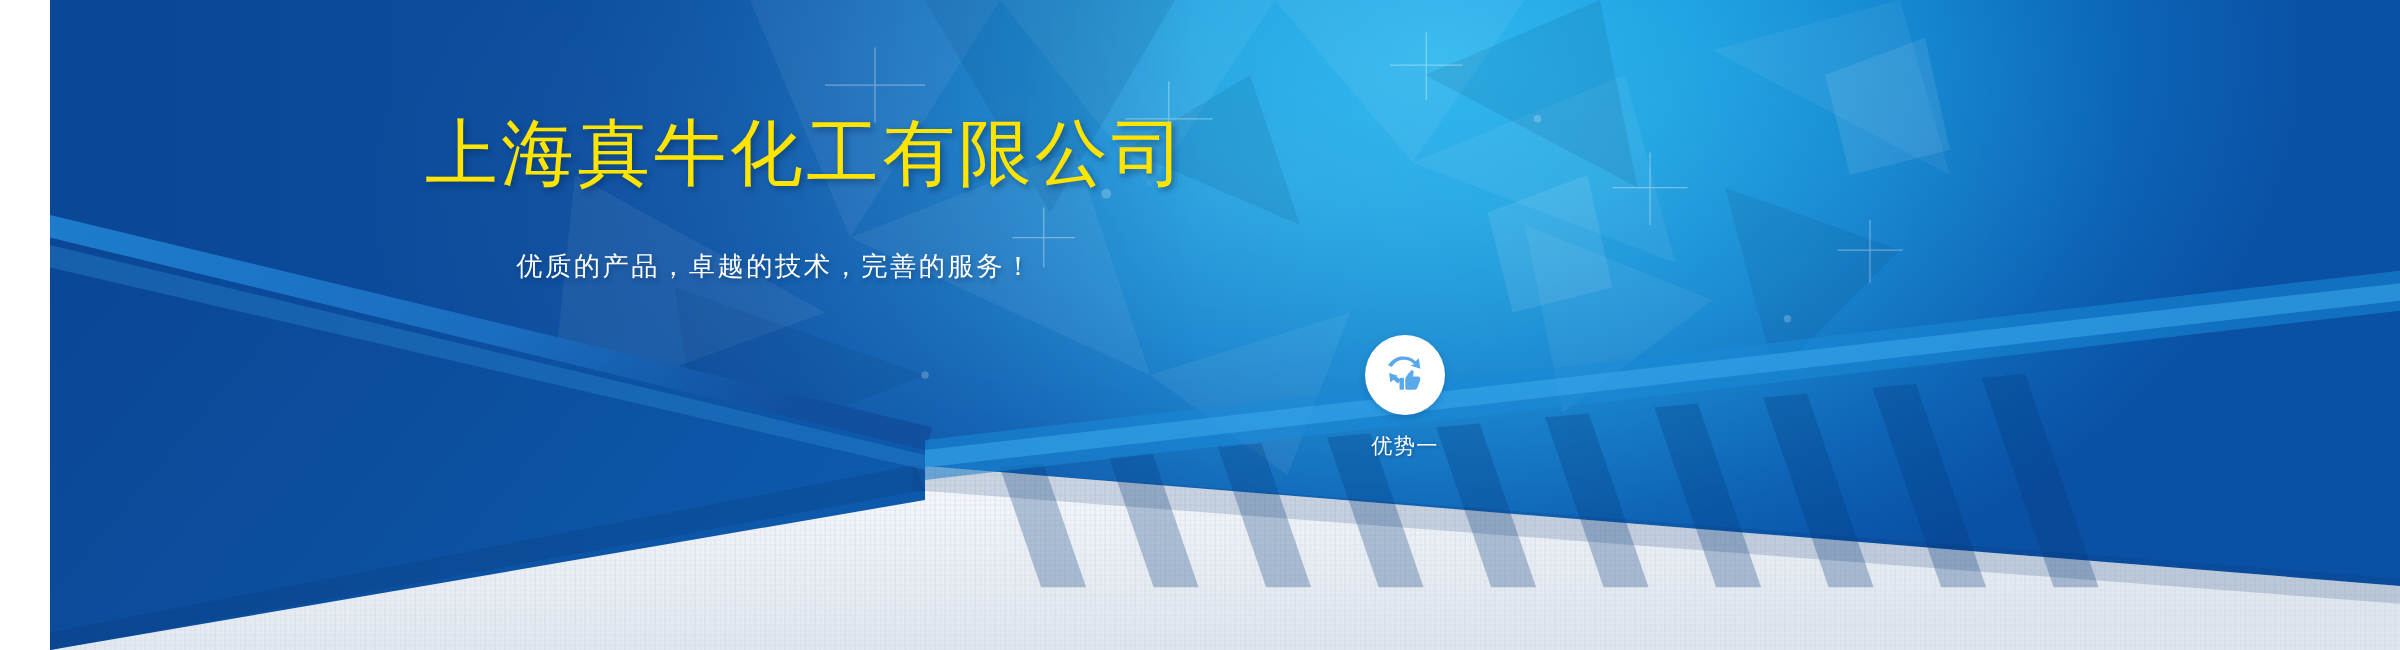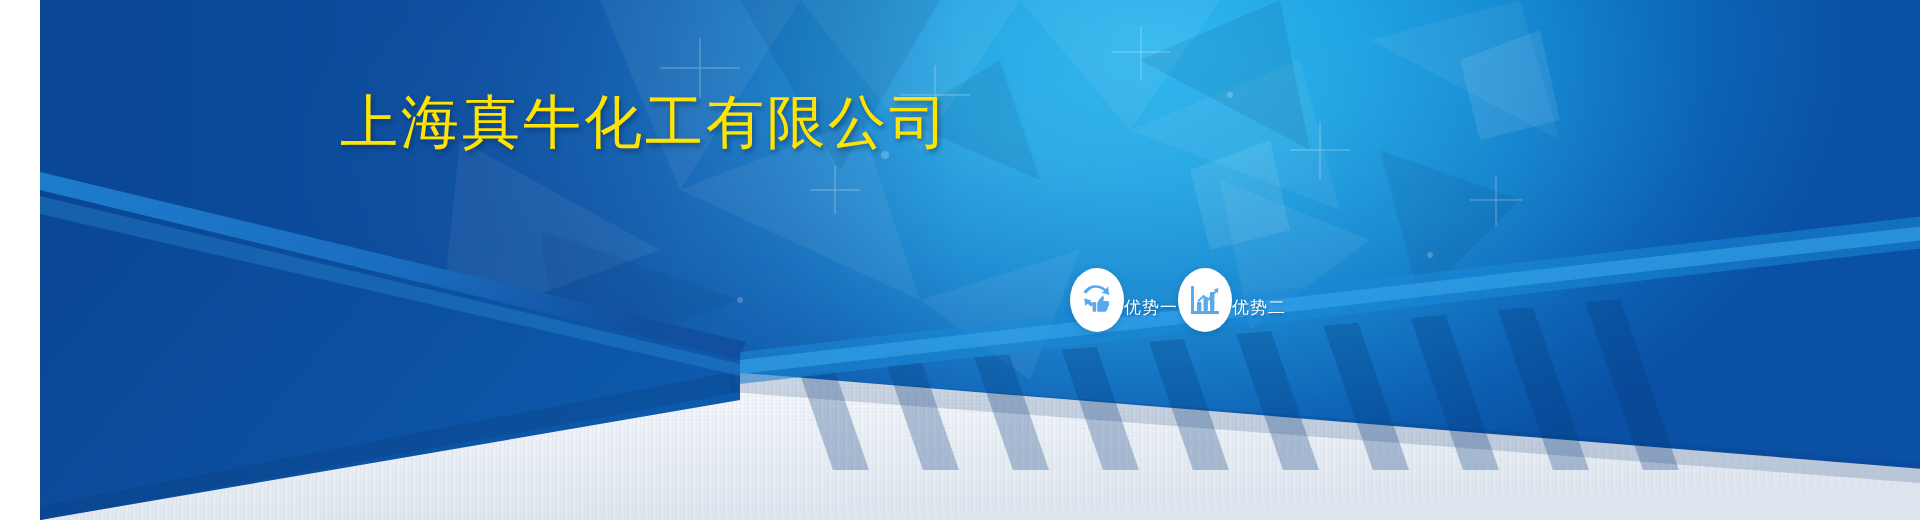--- a/index.html
+++ b/index.html
@@ -70,21 +70,21 @@
   
   .advantages{
     position:absolute;
     left:1030px;top:268px;
     display:flex;
     z-index:9;
   }
   .adv-item{
     width:108px;
     display:flex;
-    flex-direction:row;
+    flex-direction:column;
     align-items:center;
   }
   .adv-circle{
     width:64px;height:64px;
     border-radius:50%;
     background:#ffffff;
     display:flex;align-items:center;justify-content:center;
     box-shadow:0 2px 6px rgba(0,40,90,.22);
   }
   .adv-circle svg{display:block;}
@@ -237,50 +237,36 @@
 
       <polygon points="690,372 1920,466 1920,486 690,392" fill="#0a3a73" opacity="0.18"></polygon>
       <polygon points="0,506 692,372 700,392 0,520" fill="#062c5c" opacity="0.16"></polygon>
 
       <polygon points="0,196 700,364 700,376 0,214" fill="#2f8ed6" opacity="0.35"></polygon>
     </svg>
   </div>
 
   <div class="text-block">
     <div class="company-title">上海真牛化工有限公司</div>
+    <div class="company-slogan">优质的产品，卓越的技术，完善的服务！</div>
   </div>
 
   <div class="advantages">
 
     <div class="adv-item">
       <div class="adv-circle">
         <svg width="40" height="40" viewBox="0 0 40 40" xmlns="http://www.w3.org/2000/svg">
           <g fill="#5aa9ea">
             <path d="M9.5 13.5a11 11 0 0 1 17.8-2.2l-3.1 1.1 8.1 2.5-1.2-8.4-2.6 2.4A14.4 14.4 0 0 0 6.4 12.2z"></path>
             <path d="M14.2 20.6l-6.9-2.3 1 7.6 2.4-2.2 3.6 3.1 2.3-2.8-3.4-2.9z"></path>
             <path d="M22.5 18.9c-.9 1.3-1.5 2.2-1.9 3.1-.3.7-.4 1.4-.4 2.3v6.3c0 .6.5 1.1 1.1 1.1h6.4c1 0 1.9-.6 2.2-1.5l2-5.3c.1-.3.2-.6.2-.9v-1.3c0-.9-.7-1.6-1.6-1.6h-4.2l.6-2.9c.1-.7-.1-1.4-.6-1.9l-.6-.6z"></path>
             <rect x="15.6" y="22.1" width="3.6" height="9.6" rx="0.8"></rect>
           </g>
         </svg>
       </div>
       <div class="adv-label">优势一</div>
     </div>
 
-    <div class="adv-item">
-      <div class="adv-circle">
-        <svg width="40" height="40" viewBox="0 0 40 40" xmlns="http://www.w3.org/2000/svg">
-          <g fill="#5aa9ea">
-            <rect x="6" y="6" width="3" height="28" rx="1"></rect>
-            <rect x="6" y="31" width="28" height="3" rx="1"></rect>
-            <rect x="12" y="22" width="4.4" height="9" rx="1"></rect>
-            <rect x="18.5" y="17" width="4.4" height="14" rx="1"></rect>
-            <rect x="25" y="12" width="4.4" height="19" rx="1"></rect>
-            <path d="M12.4 20.4l6.1-5.6 4.6 3.6 7.3-8.1-2.6-.2 5.6-2.1-.6 6-1.1-2.3-8.2 9.2-4.7-3.7-5.1 4.7z"></path>
-          </g>
-        </svg>
-      </div>
-      <div class="adv-label">优势二</div>
-    </div>
 
 
 
   </div>
 </div>
 
 </body></html>

